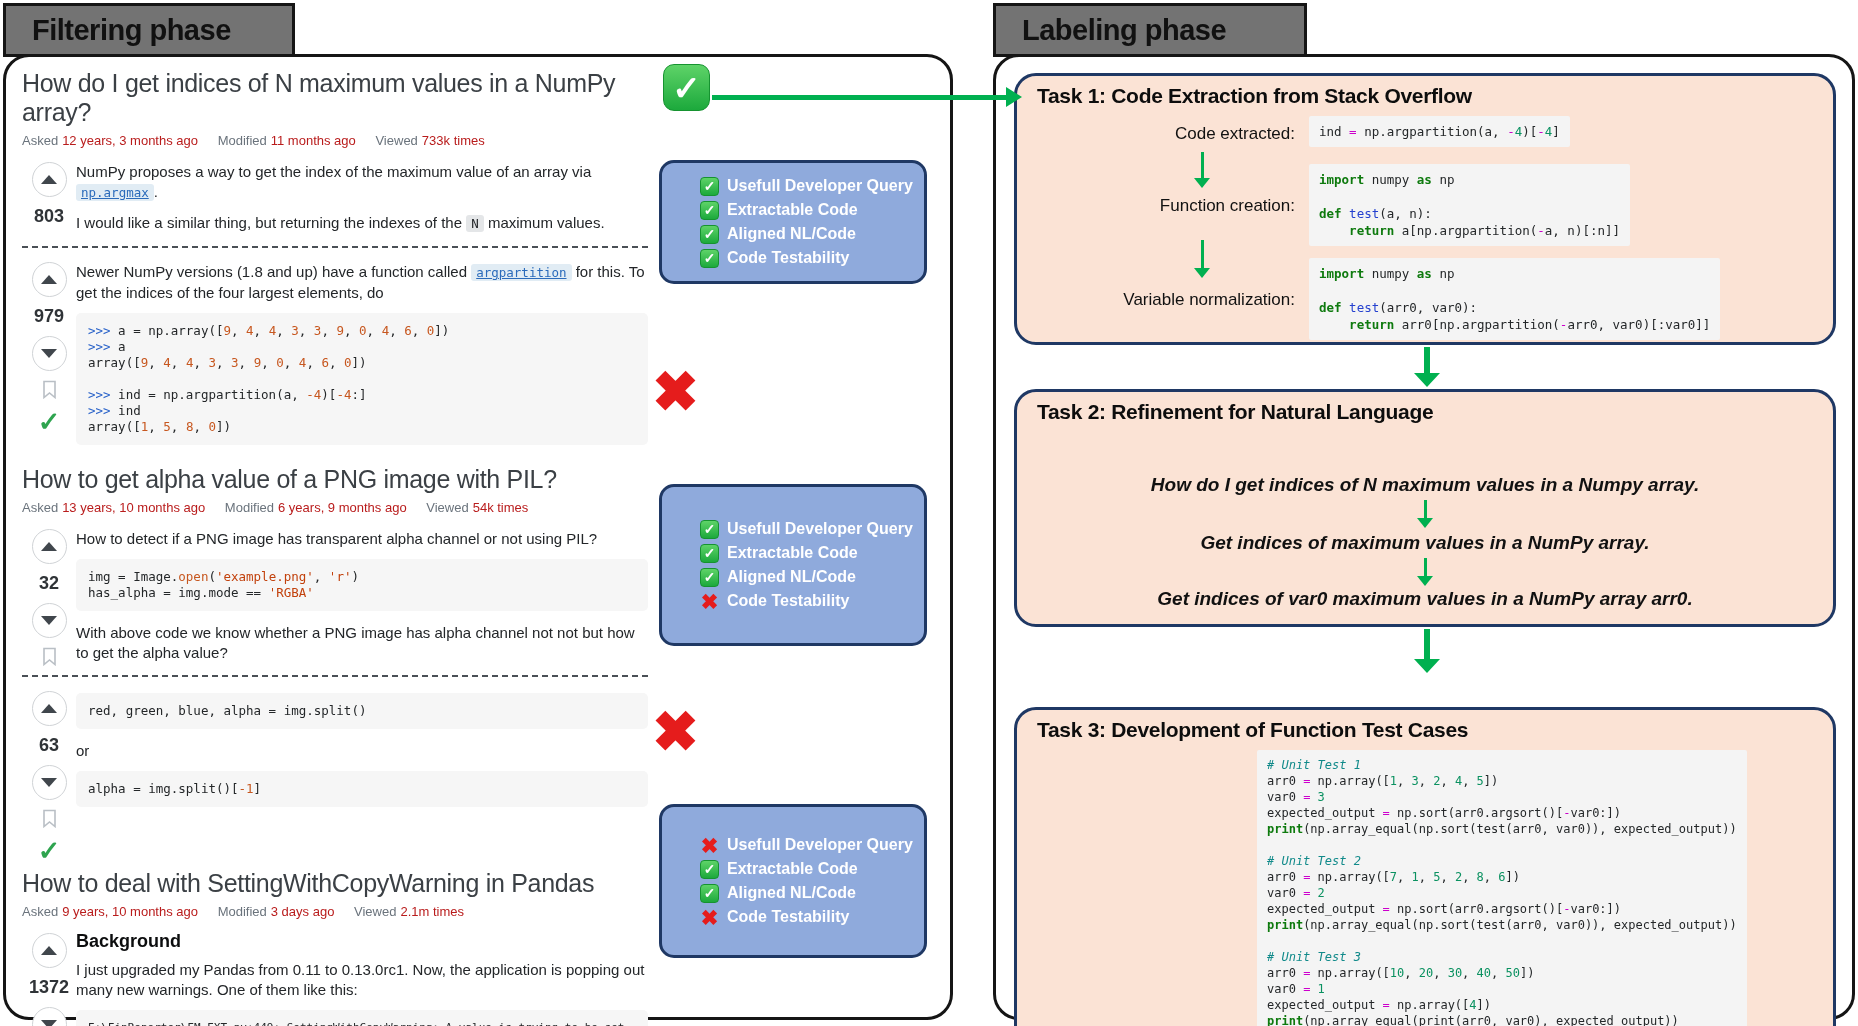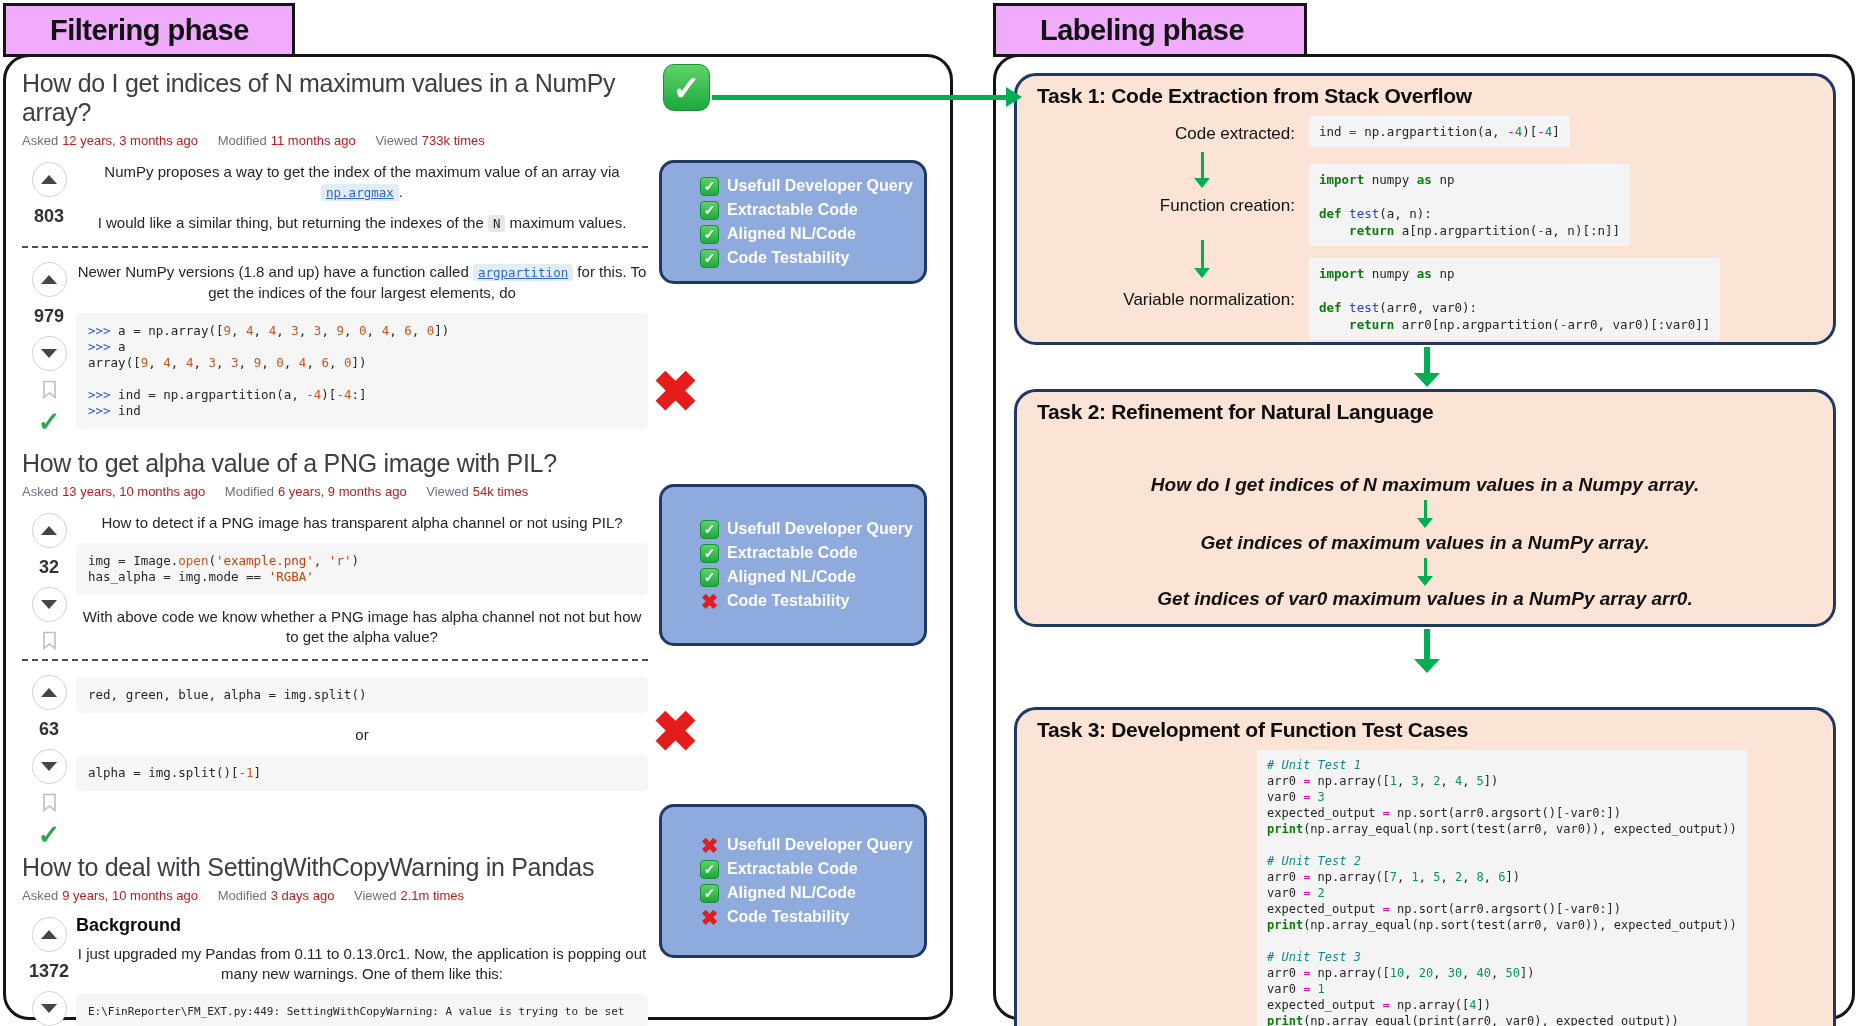--- a/index.html
+++ b/index.html
@@ -3,42 +3,42 @@
 <meta charset="utf-8">
 <style>
   * { box-sizing: border-box; margin: 0; padding: 0; }
   body { background:#fff; font-family:"Liberation Sans",sans-serif; }
   .stage { position:relative; width:1858px; height:1026px; background:#fff; overflow:hidden; }
 
   
   .panel { position:absolute; background:#fff; border:3px solid #151515; border-radius:26px; }
   #lp { left:3px; top:54px; width:950px; height:966px; }
   #rp { left:993px; top:54px; width:862px; height:966px; }
-  .phasebox { position:absolute; top:3px; height:54px; background:#f0abfc; border:3px solid #151515;
-              display:flex; align-items:center; padding-left:44px; z-index:6;
+  .phasebox { position:absolute; top:3px; height:54px; background:#737373; border:3px solid #151515;
+              display:flex; align-items:center; padding-left:26px; z-index:6;
               font-size:29px; font-weight:bold; color:#111; letter-spacing:-0.5px; }
   #pb-l { left:3px; width:292px; }
   #pb-r { left:993px; width:314px; }
 
   
   .so { position:absolute; left:16px; top:4px; width:626px; color:#232629; }
   .qtitle { font-size:25px; font-weight:400; color:#3b4045; margin:8px 0 6px; letter-spacing:-0.3px; }
   .qmeta { font-size:13px; margin-bottom:12px; }
   .qmeta .ml { color:#6a737c; margin-right:4px; }
   .qmeta .mv { color:#b91c1c; margin-right:16px; }
   .post { display:flex; }
   .votecol { width:54px; flex:none; display:flex; flex-direction:column; align-items:center; gap:9px; padding-top:2px; }
   .vbtn { width:35px; height:35px; border:1px solid #d0d3d6; border-radius:50%; background:#fff;
           display:flex; align-items:center; justify-content:center; }
   .cup { width:0; height:0; border-left:8px solid transparent; border-right:8px solid transparent; border-bottom:9px solid #40464c; }
   .cdn { width:0; height:0; border-left:8px solid transparent; border-right:8px solid transparent; border-top:9px solid #40464c; }
   .vcount { font-weight:bold; font-size:18px; color:#2f3337; }
   .socheck { color:#2ea44f; font-size:27px; font-weight:bold; line-height:20px; }
   .pbody { flex:1; font-size:15px; min-width:0; }
-  .pbody p { margin:2px 0 10px; line-height:20px;text-align:center; }
+  .pbody p { margin:2px 0 10px; line-height:20px; }
   .icode { font-family:"DejaVu Sans Mono","Liberation Mono",monospace; font-size:12.5px;
            background:#e1ecf4; color:#2b6bbb; padding:1px 5px; border-radius:3px; text-decoration:underline; }
   .kcode { font-family:"DejaVu Sans Mono","Liberation Mono",monospace; font-size:12.5px;
            background:#e4e6e8; color:#232629; padding:1px 5px; border-radius:3px; }
   .codeblock { background:#f6f6f6; border-radius:5px; padding:10px 12px; margin:4px 0 12px;
                font-family:"DejaVu Sans Mono","Liberation Mono",monospace; font-size:12.5px; line-height:16px;
                overflow:hidden; }
   .codeblock .cl { white-space:pre; }
   .q3cb { font-size:11px; line-height:15px; }
   .dashed { border-top:2px dashed #4a5056; margin:2px 0 12px; }
@@ -140,20 +140,21 @@
         <div class="pbody">
           <p><span>Newer NumPy versions (1.8 and up) have a function called </span><code class="icode">argpartition</code><span> for this. To get the indices of the four largest elements, do</span></p>
           <div class="codeblock">
               <div>
                 <div class="cl"><span class="tk-b">&gt;&gt;&gt; </span><span class="tk-p">a = np.array([</span><span class="tk-n">9</span><span class="tk-p">, </span><span class="tk-n">4</span><span class="tk-p">, </span><span class="tk-n">4</span><span class="tk-p">, </span><span class="tk-n">3</span><span class="tk-p">, </span><span class="tk-n">3</span><span class="tk-p">, </span><span class="tk-n">9</span><span class="tk-p">, </span><span class="tk-n">0</span><span class="tk-p">, </span><span class="tk-n">4</span><span class="tk-p">, </span><span class="tk-n">6</span><span class="tk-p">, </span><span class="tk-n">0</span><span class="tk-p">])</span></div>
                 <div class="cl"><span class="tk-b">&gt;&gt;&gt; </span><span class="tk-p">a</span></div>
                 <div class="cl"><span class="tk-p">array([</span><span class="tk-n">9</span><span class="tk-p">, </span><span class="tk-n">4</span><span class="tk-p">, </span><span class="tk-n">4</span><span class="tk-p">, </span><span class="tk-n">3</span><span class="tk-p">, </span><span class="tk-n">3</span><span class="tk-p">, </span><span class="tk-n">9</span><span class="tk-p">, </span><span class="tk-n">0</span><span class="tk-p">, </span><span class="tk-n">4</span><span class="tk-p">, </span><span class="tk-n">6</span><span class="tk-p">, </span><span class="tk-n">0</span><span class="tk-p">])</span></div>
                 <div class="cl">&nbsp;</div>
                 <div class="cl"><span class="tk-b">&gt;&gt;&gt; </span><span class="tk-p">ind = np.argpartition(a, </span><span class="tk-n">-4</span><span class="tk-p">)[</span><span class="tk-n">-4</span><span class="tk-p">:]</span></div>
                 <div class="cl"><span class="tk-b">&gt;&gt;&gt; </span><span class="tk-p">ind</span></div>
+                <div class="cl"><span class="tk-p">array([</span><span class="tk-n">1</span><span class="tk-p">, </span><span class="tk-n">5</span><span class="tk-p">, </span><span class="tk-n">8</span><span class="tk-p">, </span><span class="tk-n">0</span><span class="tk-p">])</span></div>
               </div>
             </div>
         </div>
       </div>
 
       <div class="qtitle">How to get alpha value of a PNG image with PIL?</div>
       <div class="qmeta">
         <span class="ml">Asked</span><span class="mv">13 years, 10 months ago</span>
         <span class="ml">Modified</span><span class="mv">6 years, 9 months ago</span>
         <span class="ml">Viewed</span><span class="mv">54k times</span>

